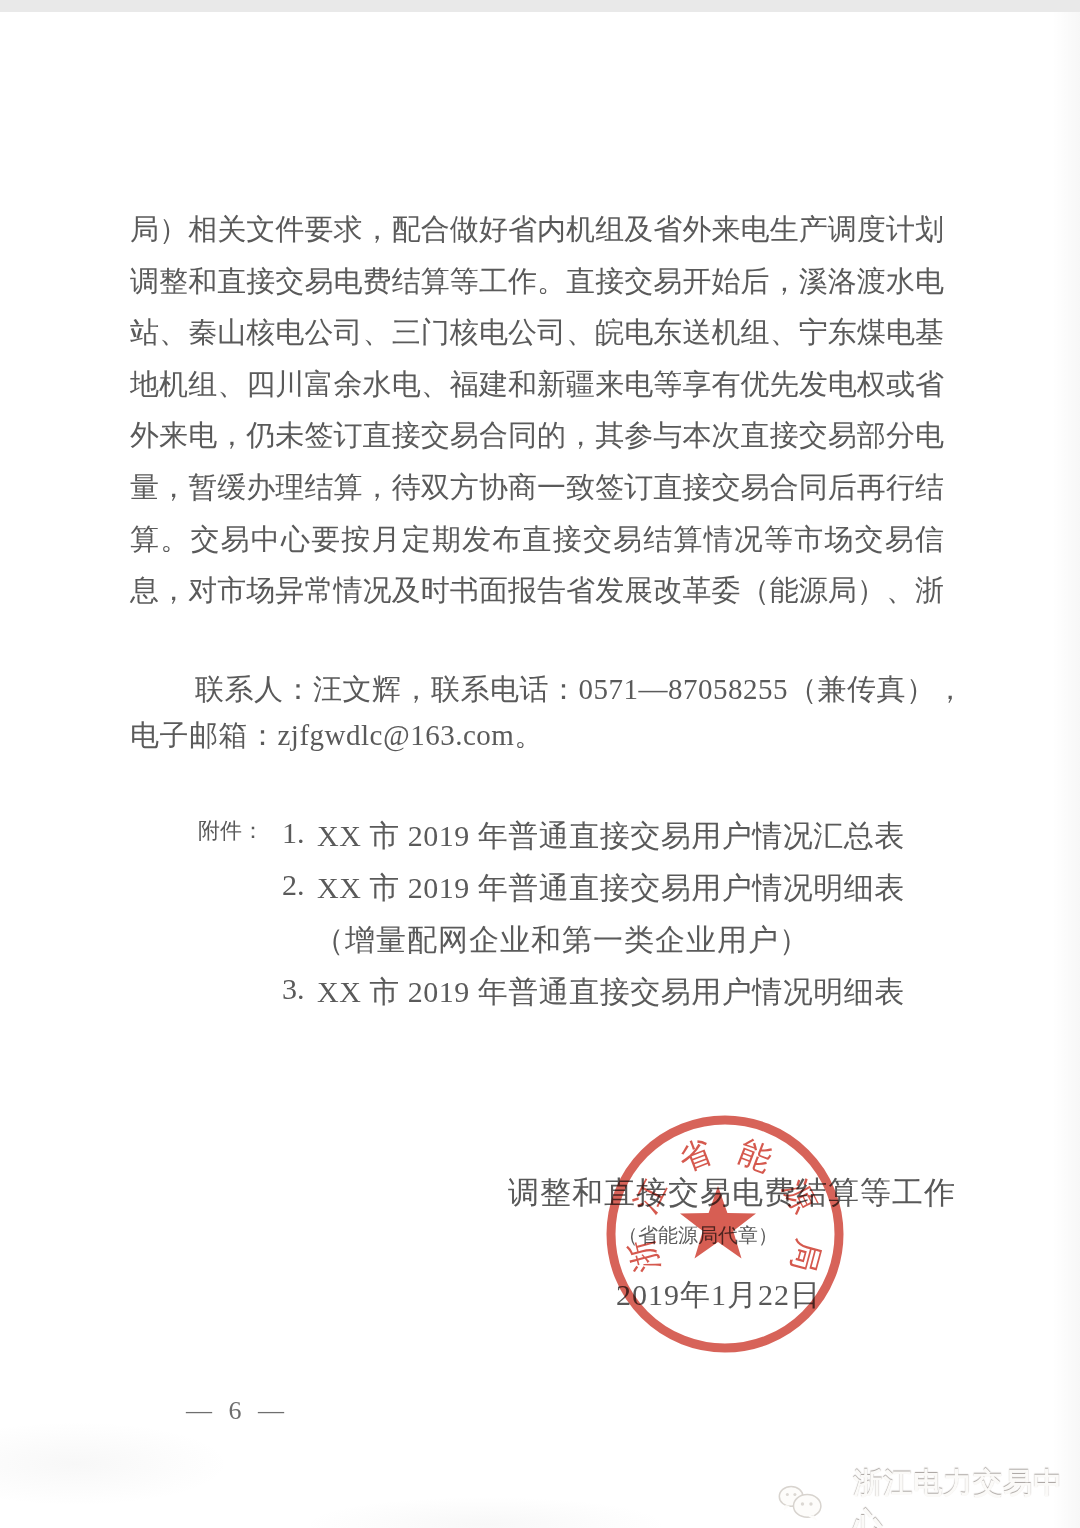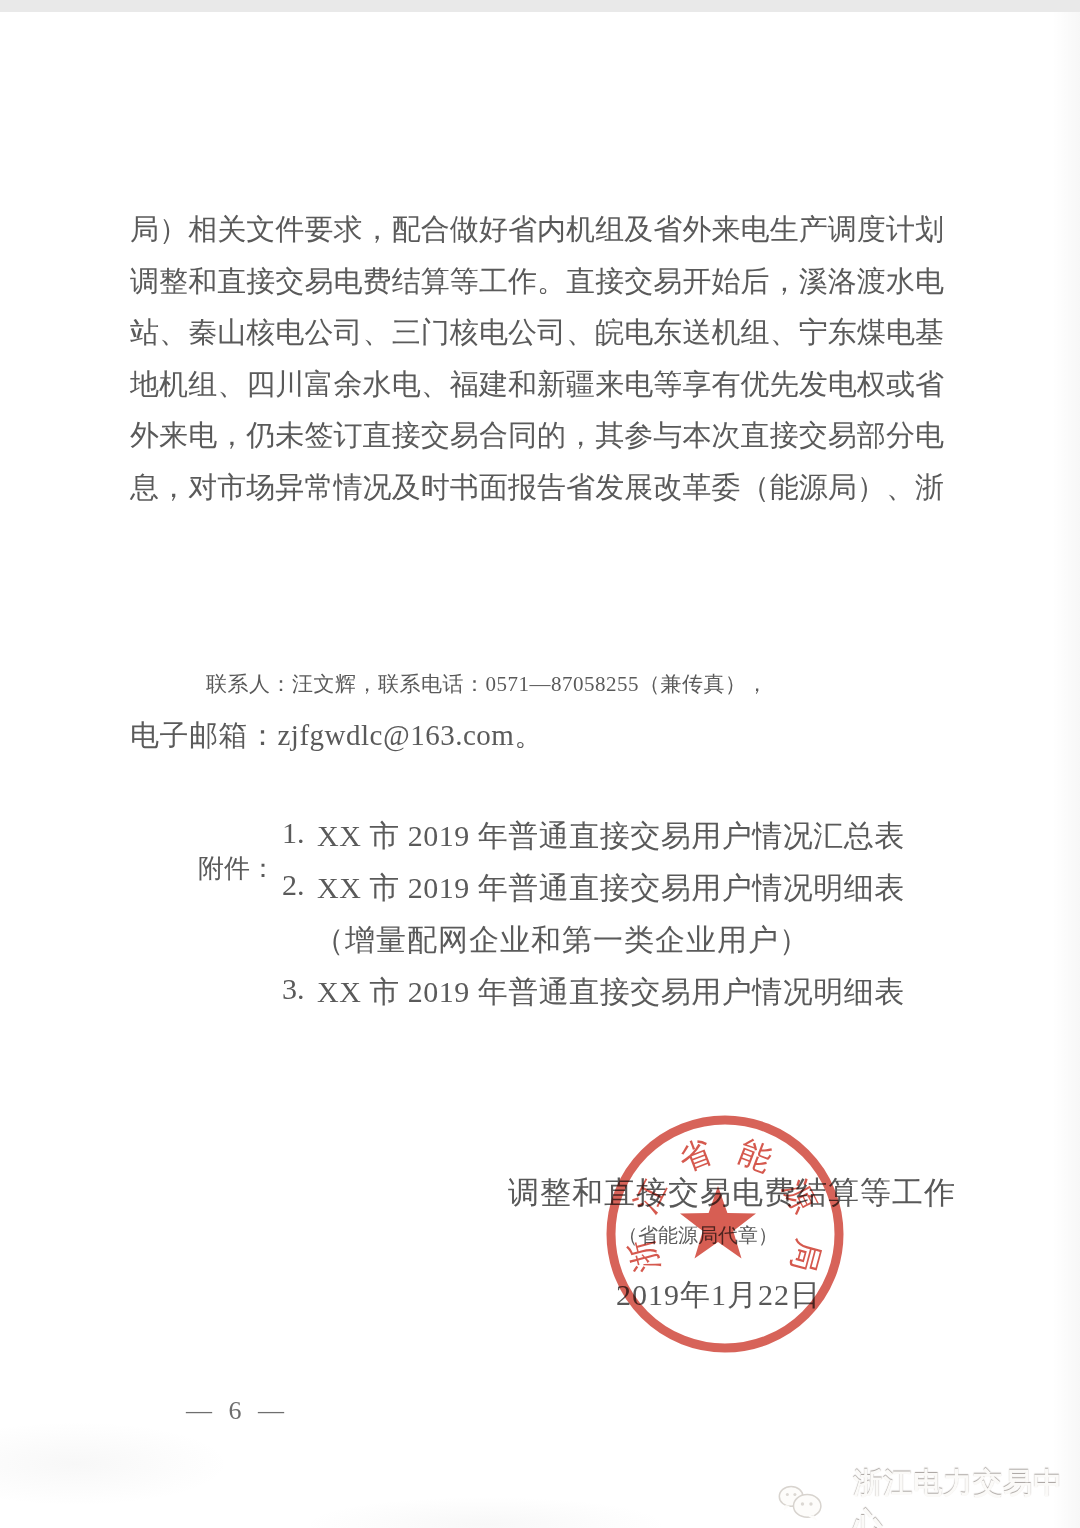--- a/index.html
+++ b/index.html
@@ -23,23 +23,23 @@
     position:absolute;left:130px;top:192px;width:814px;
     color:#5a5a5a;
   }
   .bline{
     height:51.6px;line-height:51.6px;font-size:29px;
     text-align:justify;text-align-last:justify;
     white-space:nowrap;
   }
   .bline.natural{text-align-last:left;letter-spacing:1px;white-space:normal;}
   .abs{position:absolute;color:#5a5a5a;white-space:nowrap;}
-  .contact-1{left:206px;top:658px;font-size:21px;letter-spacing:.5px;}
+  .contact-1{left:195px;top:658px;font-size:29px;letter-spacing:.5px;}
   .contact-2{left:130px;top:704px;font-size:29px;letter-spacing:.5px;}
-  .att-label{left:198px;top:839px;font-size:26px;}
+  .att-label{left:198px;top:804px;font-size:22px;}
   .att-no-1{left:282px;top:804px;font-size:30px;}
   .att-title-1{left:317px;top:804px;font-size:30px;letter-spacing:.5px;}
   .att-no-2{left:282px;top:856px;font-size:30px;}
   .att-title-2{left:317px;top:856px;font-size:30px;letter-spacing:.5px;}
   .att-sub-2{left:314px;top:908px;font-size:30px;letter-spacing:1px;}
   .att-no-3{left:282px;top:960px;font-size:30px;}
   .att-title-3{left:317px;top:960px;font-size:30px;letter-spacing:.5px;}
   .att-sub-3{left:325px;top:1010px;font-size:30px;letter-spacing:1px;}
   .sig-org{left:508px;top:1160px;font-size:31px;letter-spacing:1px;color:#585858;}
   .sig-note{left:618px;top:1210px;font-size:20px;color:#5d5d5d;}
@@ -68,20 +68,22 @@
 <body>
 
 <div class="page">
 
   <div class="body-text">
     <div class="bline">局）相关文件要求，配合做好省内机组及省外来电生产调度计划</div>
     <div class="bline">调整和直接交易电费结算等工作。直接交易开始后，溪洛渡水电</div>
     <div class="bline">站、秦山核电公司、三门核电公司、皖电东送机组、宁东煤电基</div>
     <div class="bline">地机组、四川富余水电、福建和新疆来电等享有优先发电权或省</div>
     <div class="bline">外来电，仍未签订直接交易合同的，其参与本次直接交易部分电</div>
+    <div class="bline">量，暂缓办理结算，待双方协商一致签订直接交易合同后再行结</div>
+    <div class="bline">算。交易中心要按月定期发布直接交易结算情况等市场交易信</div>
     <div class="bline">息，对市场异常情况及时书面报告省发展改革委（能源局）、浙</div>
   </div>
 
   <div class="abs contact-1">联系人：汪文辉，联系电话：0571—87058255（兼传真），</div>
   <div class="abs contact-2">电子邮箱：zjfgwdlc@163.com。</div>
 
   <span class="abs att-label">附件：</span>
   <span class="abs att-no-1">1.</span>
   <span class="abs att-title-1">XX 市 2019 年普通直接交易用户情况汇总表</span>
   <span class="abs att-no-2">2.</span>

